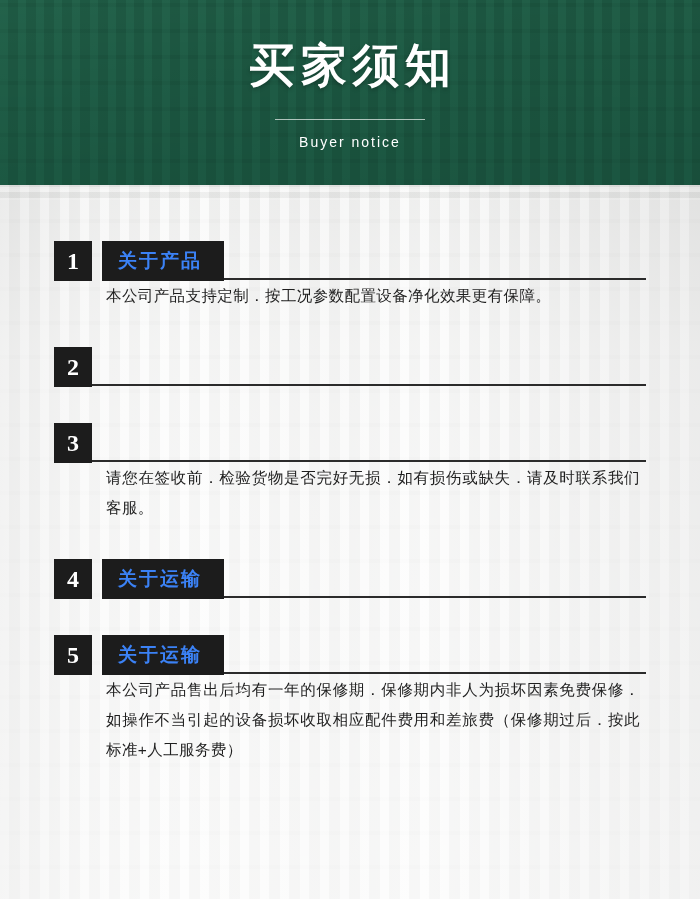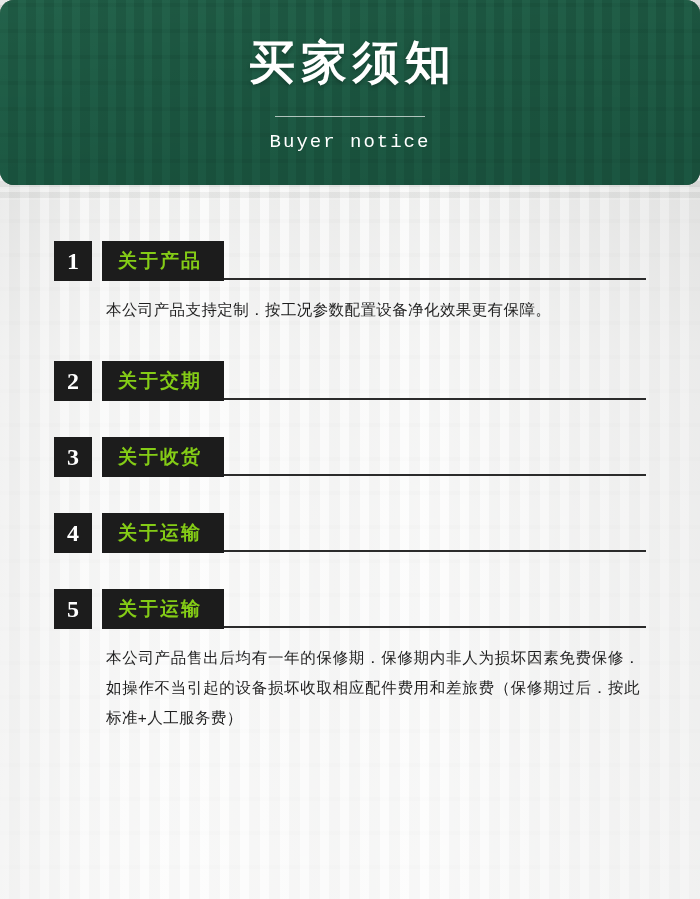--- a/index.html
+++ b/index.html
@@ -48,21 +48,20 @@
     opacity: .7;
   }
 
   
   .header {
     position: absolute;
     left: 0; top: 0;
     width: 700px;
     height: 185px;
     overflow: hidden;
-    border-radius: 14px;
   }
   .header-photo {
     position: absolute;
     inset: 0;
     background:
       repeating-linear-gradient(90deg, rgba(255,255,255,0.18) 0px, rgba(255,255,255,0.18) 8px, rgba(0,0,0,0.10) 8px, rgba(0,0,0,0.10) 18px),
       repeating-linear-gradient(0deg, rgba(255,255,255,0.08) 0px, rgba(255,255,255,0.08) 22px, rgba(0,0,0,0.08) 22px, rgba(0,0,0,0.08) 26px),
       linear-gradient(160deg, #5a6258 0%, #3e4a40 45%, #2e382f 100%);
   }
   .header-tint {
@@ -93,23 +92,23 @@
     margin: 0 0 0 6px;
   }
   .header-rule {
     width: 150px;
     height: 1px;
     background: rgba(255,255,255,0.65);
     margin: 22px 0 14px 0;
   }
   .header-sub {
     color: #ffffff;
-    font-size: 19px;
+    font-size: 14px;
     letter-spacing: 2px;
-    font-family: Liberation Mono, monospace;
+    font-family: Liberation Sans, sans-serif;
   }
 
   
   .content {
     position: absolute;
     left: 0; top: 185px;
     width: 700px;
     padding-top: 56px;
     box-sizing: border-box;
   }
@@ -133,37 +132,36 @@
     font-family: "Liberation Serif", serif;
     display: flex;
     align-items: center;
     justify-content: center;
     flex: 0 0 38px;
   }
   .item-title {
     flex: 0 0 auto;
     margin-left: 10px;
     background: #1c1c1c;
-    color: #84cc16;
+    color: #3b82f6;
     font-size: 19px;
     font-weight: bold;
     letter-spacing: 2px;
     display: flex;
     align-items: center;
     padding: 0 22px 0 16px;
   }
   .item-rule {
     flex: 1 1 auto;
     align-self: flex-end;
     height: 2px;
     background: #2b2b2b;
     margin-bottom: 1px;
   }
   .item-body {
-    margin-top: 14px;
     padding-left: 52px;
     padding-right: 6px;
     color: #1f1f1f;
     font-size: 15.5px;
     line-height: 30px;
     letter-spacing: 0.4px;
     text-align: justify;
   }
 </style>
 </head>
@@ -193,31 +191,30 @@
         <div class="item-num">1</div>
         <div class="item-title">关于产品</div>
         <div class="item-rule"></div>
       </div>
       <div class="item-body">本公司产品支持定制．按工况参数配置设备净化效果更有保障。</div>
     </div>
 
     <div class="item">
       <div class="item-head">
         <div class="item-num">2</div>
-        <div class="item-title">关于交期</div>
         <div class="item-rule"></div>
       </div>
     </div>
 
     <div class="item">
       <div class="item-head">
         <div class="item-num">3</div>
-        <div class="item-title">关于收货</div>
-        <div class="item-rule"></div>
-      </div>
+        <div class="item-rule"></div>
+      </div>
+      <div class="item-body">请您在签收前．检验货物是否完好无损．如有损伤或缺失．请及时联系我们客服。</div>
     </div>
 
     <div class="item">
       <div class="item-head">
         <div class="item-num">4</div>
         <div class="item-title">关于运输</div>
         <div class="item-rule"></div>
       </div>
     </div>
 

